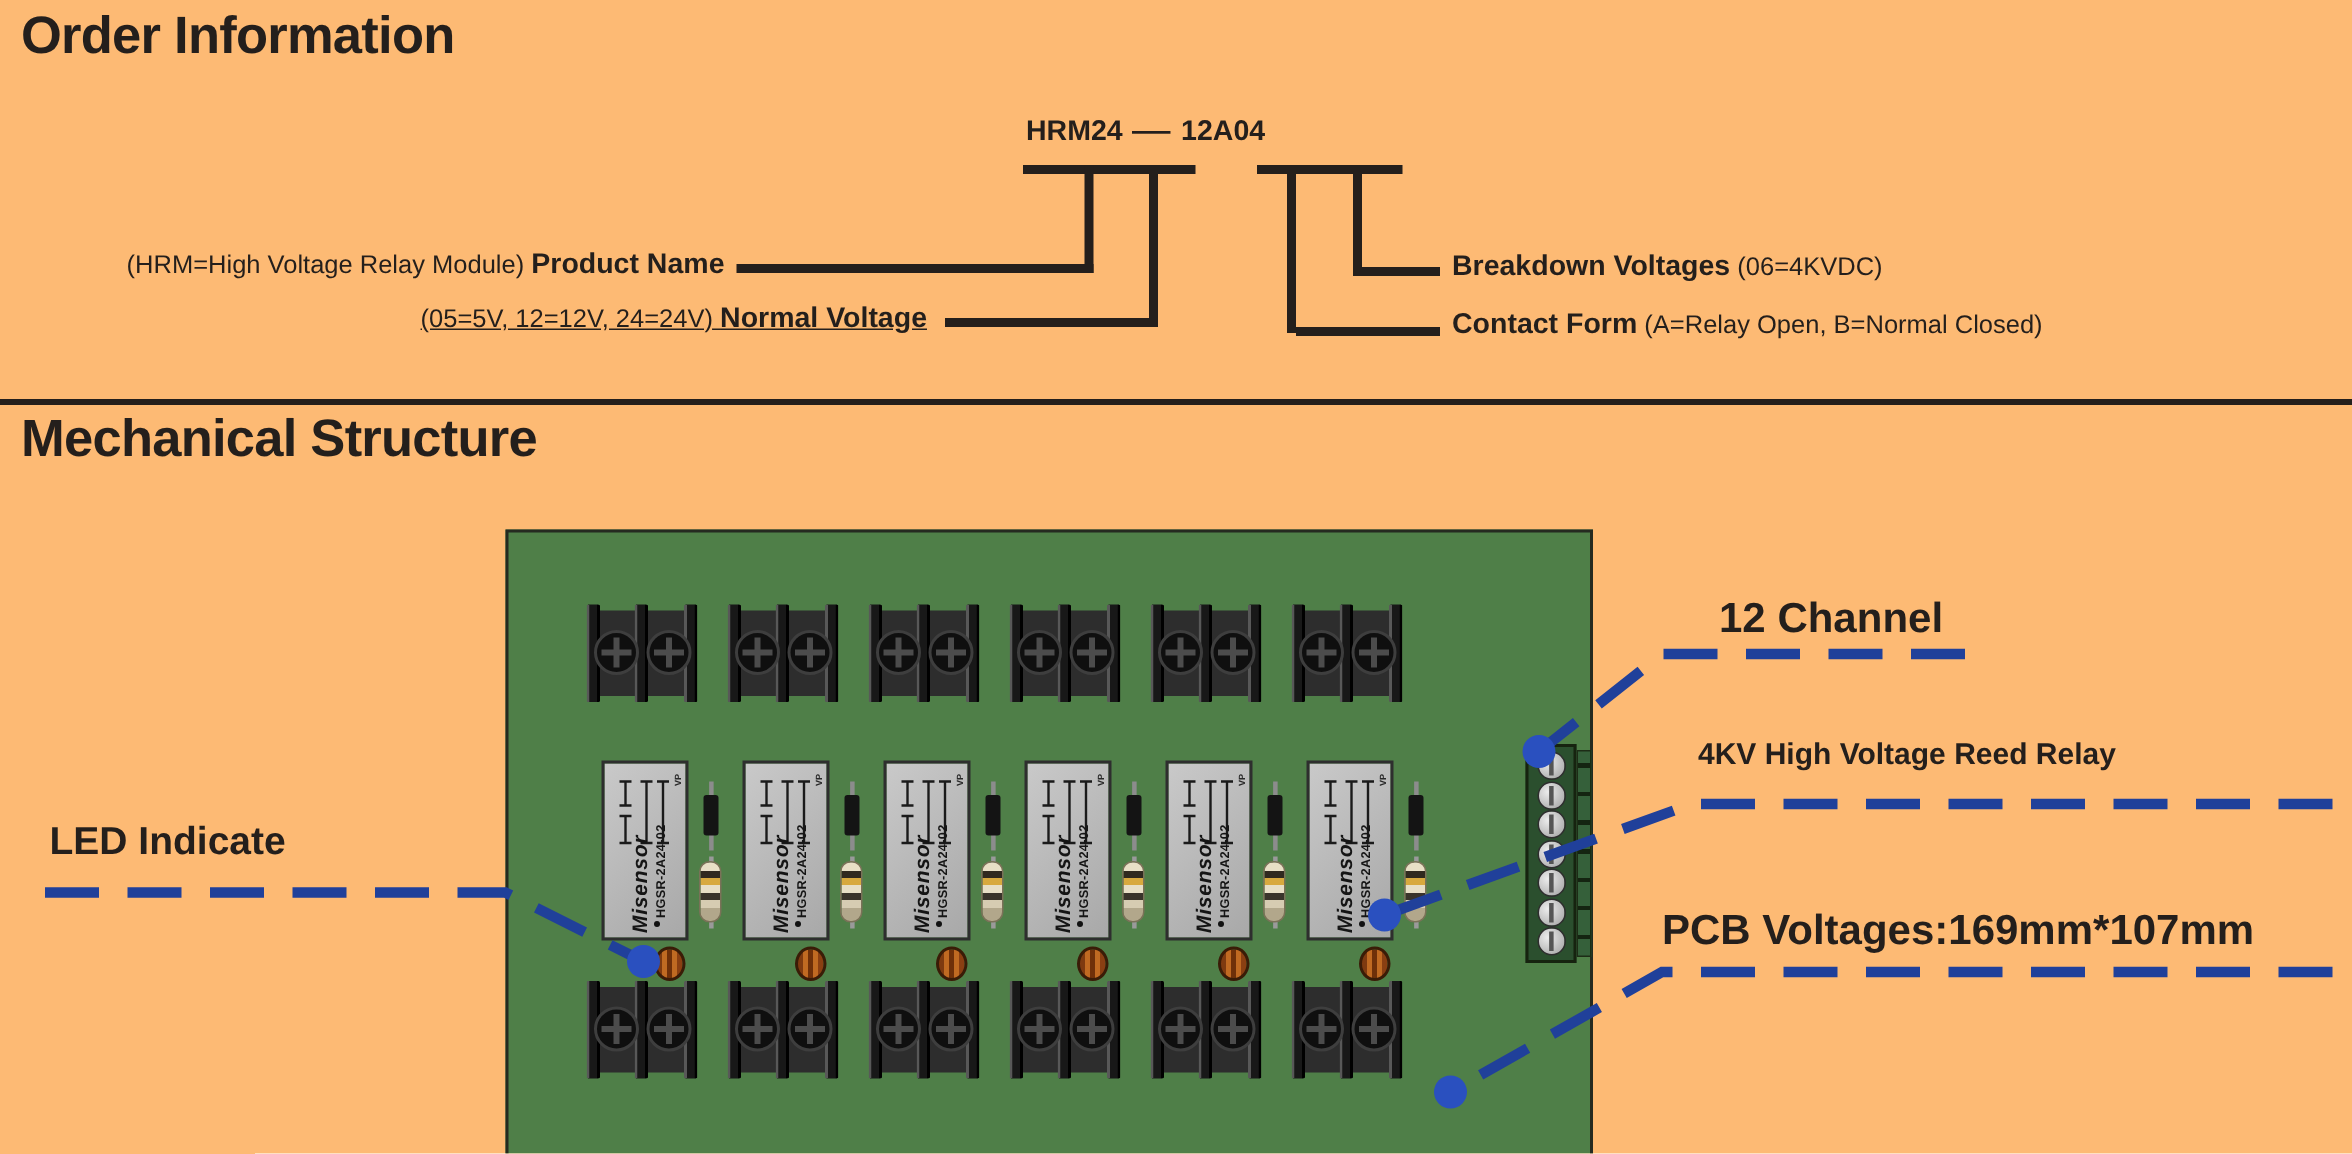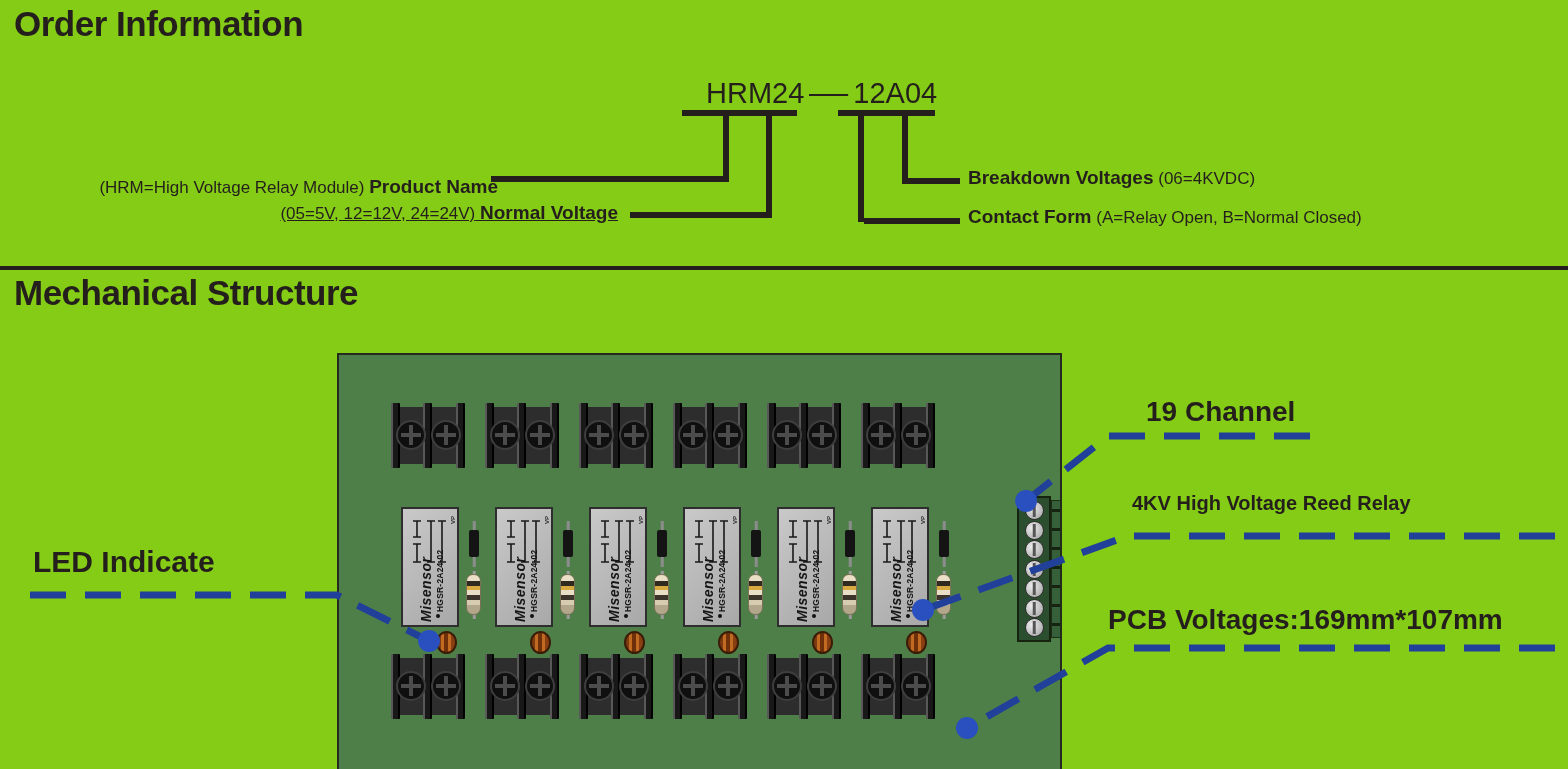--- a/index.html
+++ b/index.html
@@ -1,45 +1,45 @@
 <!DOCTYPE html>
 <html style="--ink: #241f1c; --callout-blue: #20409a; --dot-blue: #2a50bf; --pcb-green: #4f7f48; --connector-green: #2b4f2e;"><head>
 <meta charset="utf-8">
 <style>
   html,body { margin:0; padding:0; background:#ffffff; }
   .canvas {
     position:relative; width:1568px; height:769px; overflow:hidden;
-    background:#84cc16; color:var(--ink,#241f1c);
+    background:#fdba74; color:var(--ink,#241f1c);
     font-family:"Liberation Sans", sans-serif;
   }
 
   
   .sec-heading { position:absolute; margin:0; font-size:35px; font-weight:bold; letter-spacing:-0.5px; color:var(--ink,#241f1c); white-space:nowrap; }
   #oi-heading { left:14px; top:4px; }
   #ms-heading { left:14px; top:273px; }
 
   
-  .pn { position:absolute; left:684px; top:77px; display:flex; gap:10px; font-size:29px; font-weight:normal; white-space:nowrap;margin-left:22px; }
+  .pn { position:absolute; left:684px; top:77px; display:flex; gap:10px; font-size:19px; font-weight:bold; white-space:nowrap; }
   .pn-sep { display:inline-block; transform:scaleX(1.35); transform-origin:center; }
   .bar { position:absolute; background:var(--ink,#241f1c); }
   #bar1  { left:682px; top:110px; width:115px; height:6px; }
   #bar2  { left:838px; top:110px; width:97px;  height:6px; }
   #tick1 { left:723px; top:110px; width:6px; height:72px; }
   #tick2 { left:766px; top:110px; width:6px; height:108px; }
   #tick3 { left:858px; top:110px; width:6px; height:112px; }
   #tick4 { left:902px; top:110px; width:6px; height:74px; }
   #ln-product   { left:491px; top:176px; width:238px; height:6px; }
   #ln-normal    { left:630px; top:212px; width:142px; height:6px; }
   #ln-breakdown { left:908px; top:178px; width:52px;  height:6px; }
   #ln-contact   { left:864px; top:218px; width:96px;  height:6px; }
 
   .lbl { position:absolute; font-size:17px; white-space:nowrap; color:var(--ink,#241f1c); }
   .lbl .lbl-strong { font-weight:bold; font-size:19px; }
   .lbl-left { text-align:right; }
-  #lbl-product   { left:0; width:483px; top:176px;padding-left:15px; }
+  #lbl-product   { left:0; width:483px; top:166px; }
   #lbl-normal    { left:0; width:618px; top:202px;text-decoration:underline; }
   #lbl-breakdown { left:968px; top:167px; }
   #lbl-contact   { left:968px; top:206px; }
 
   .divider { position:absolute; left:0; top:266px; width:1568px; height:4px; background:var(--ink,#241f1c); }
 
   
   .board { position:absolute; left:337px; top:353px; width:725px; height:422px;
            background:var(--pcb-green,#4f7f48); border:2px solid #252a20; box-sizing:border-box; }
 
@@ -93,21 +93,21 @@
   .cscrew::before { content:""; position:absolute; left:50%; top:2px; bottom:2px; width:2.5px; background:#555; transform:translateX(-50%); }
   .cpins { position:absolute; left:712px; top:145px; width:10px; height:138px;
       background:#35603a; border:1px solid #1d2c16; box-sizing:border-box;
       background-image:repeating-linear-gradient(180deg, transparent 0 8px, #142411 8px 11px, transparent 11px 19px); }
 
   
   .callout-svg { position:absolute; left:0; top:0; pointer-events:none; }
   .callout-line { fill:none; stroke:var(--callout-blue,#20409a); stroke-width:7; stroke-dasharray:36 19; }
   .callout-dot  { fill:var(--dot-blue,#2a50bf); stroke:none; }
   .callout-label { position:absolute; font-weight:bold; white-space:nowrap; color:var(--ink,#241f1c); }
-  #cl-led { left:33px;   top:545px; font-size:30px; }
+  #cl-led { left:33px;   top:545px; font-size:26px; }
   #cl-ch  { left:1146px; top:396px; font-size:28px; }
   #cl-rr  { left:1132px; top:492px; font-size:20px; }
   #cl-pcb { left:1108px; top:604px; font-size:28px; }
 </style>
 </head>
 <body>
 
 <div class="canvas">
 
   <section>
@@ -406,17 +406,17 @@
       <circle class="callout-dot" cx="429" cy="641" r="11"></circle>
       <polyline class="callout-line" points="1310,436 1108,436 1026,501"></polyline>
       <circle class="callout-dot" cx="1026" cy="501" r="11"></circle>
       <polyline class="callout-line" points="1555,536 1128,536 923,610"></polyline>
       <circle class="callout-dot" cx="923" cy="610" r="11"></circle>
       <polyline class="callout-line" points="1555,648 1108,648 967,728"></polyline>
       <circle class="callout-dot" cx="967" cy="728" r="11"></circle>
     </svg>
 
     <div class="callout-label" id="cl-led">LED Indicate</div>
-    <div class="callout-label" id="cl-ch">19 Channel</div>
+    <div class="callout-label" id="cl-ch">12 Channel</div>
     <div class="callout-label" id="cl-rr">4KV High Voltage Reed Relay</div>
     <div class="callout-label" id="cl-pcb">PCB Voltages:169mm*107mm</div>
   </section>
 </div>
 
 </body></html>

